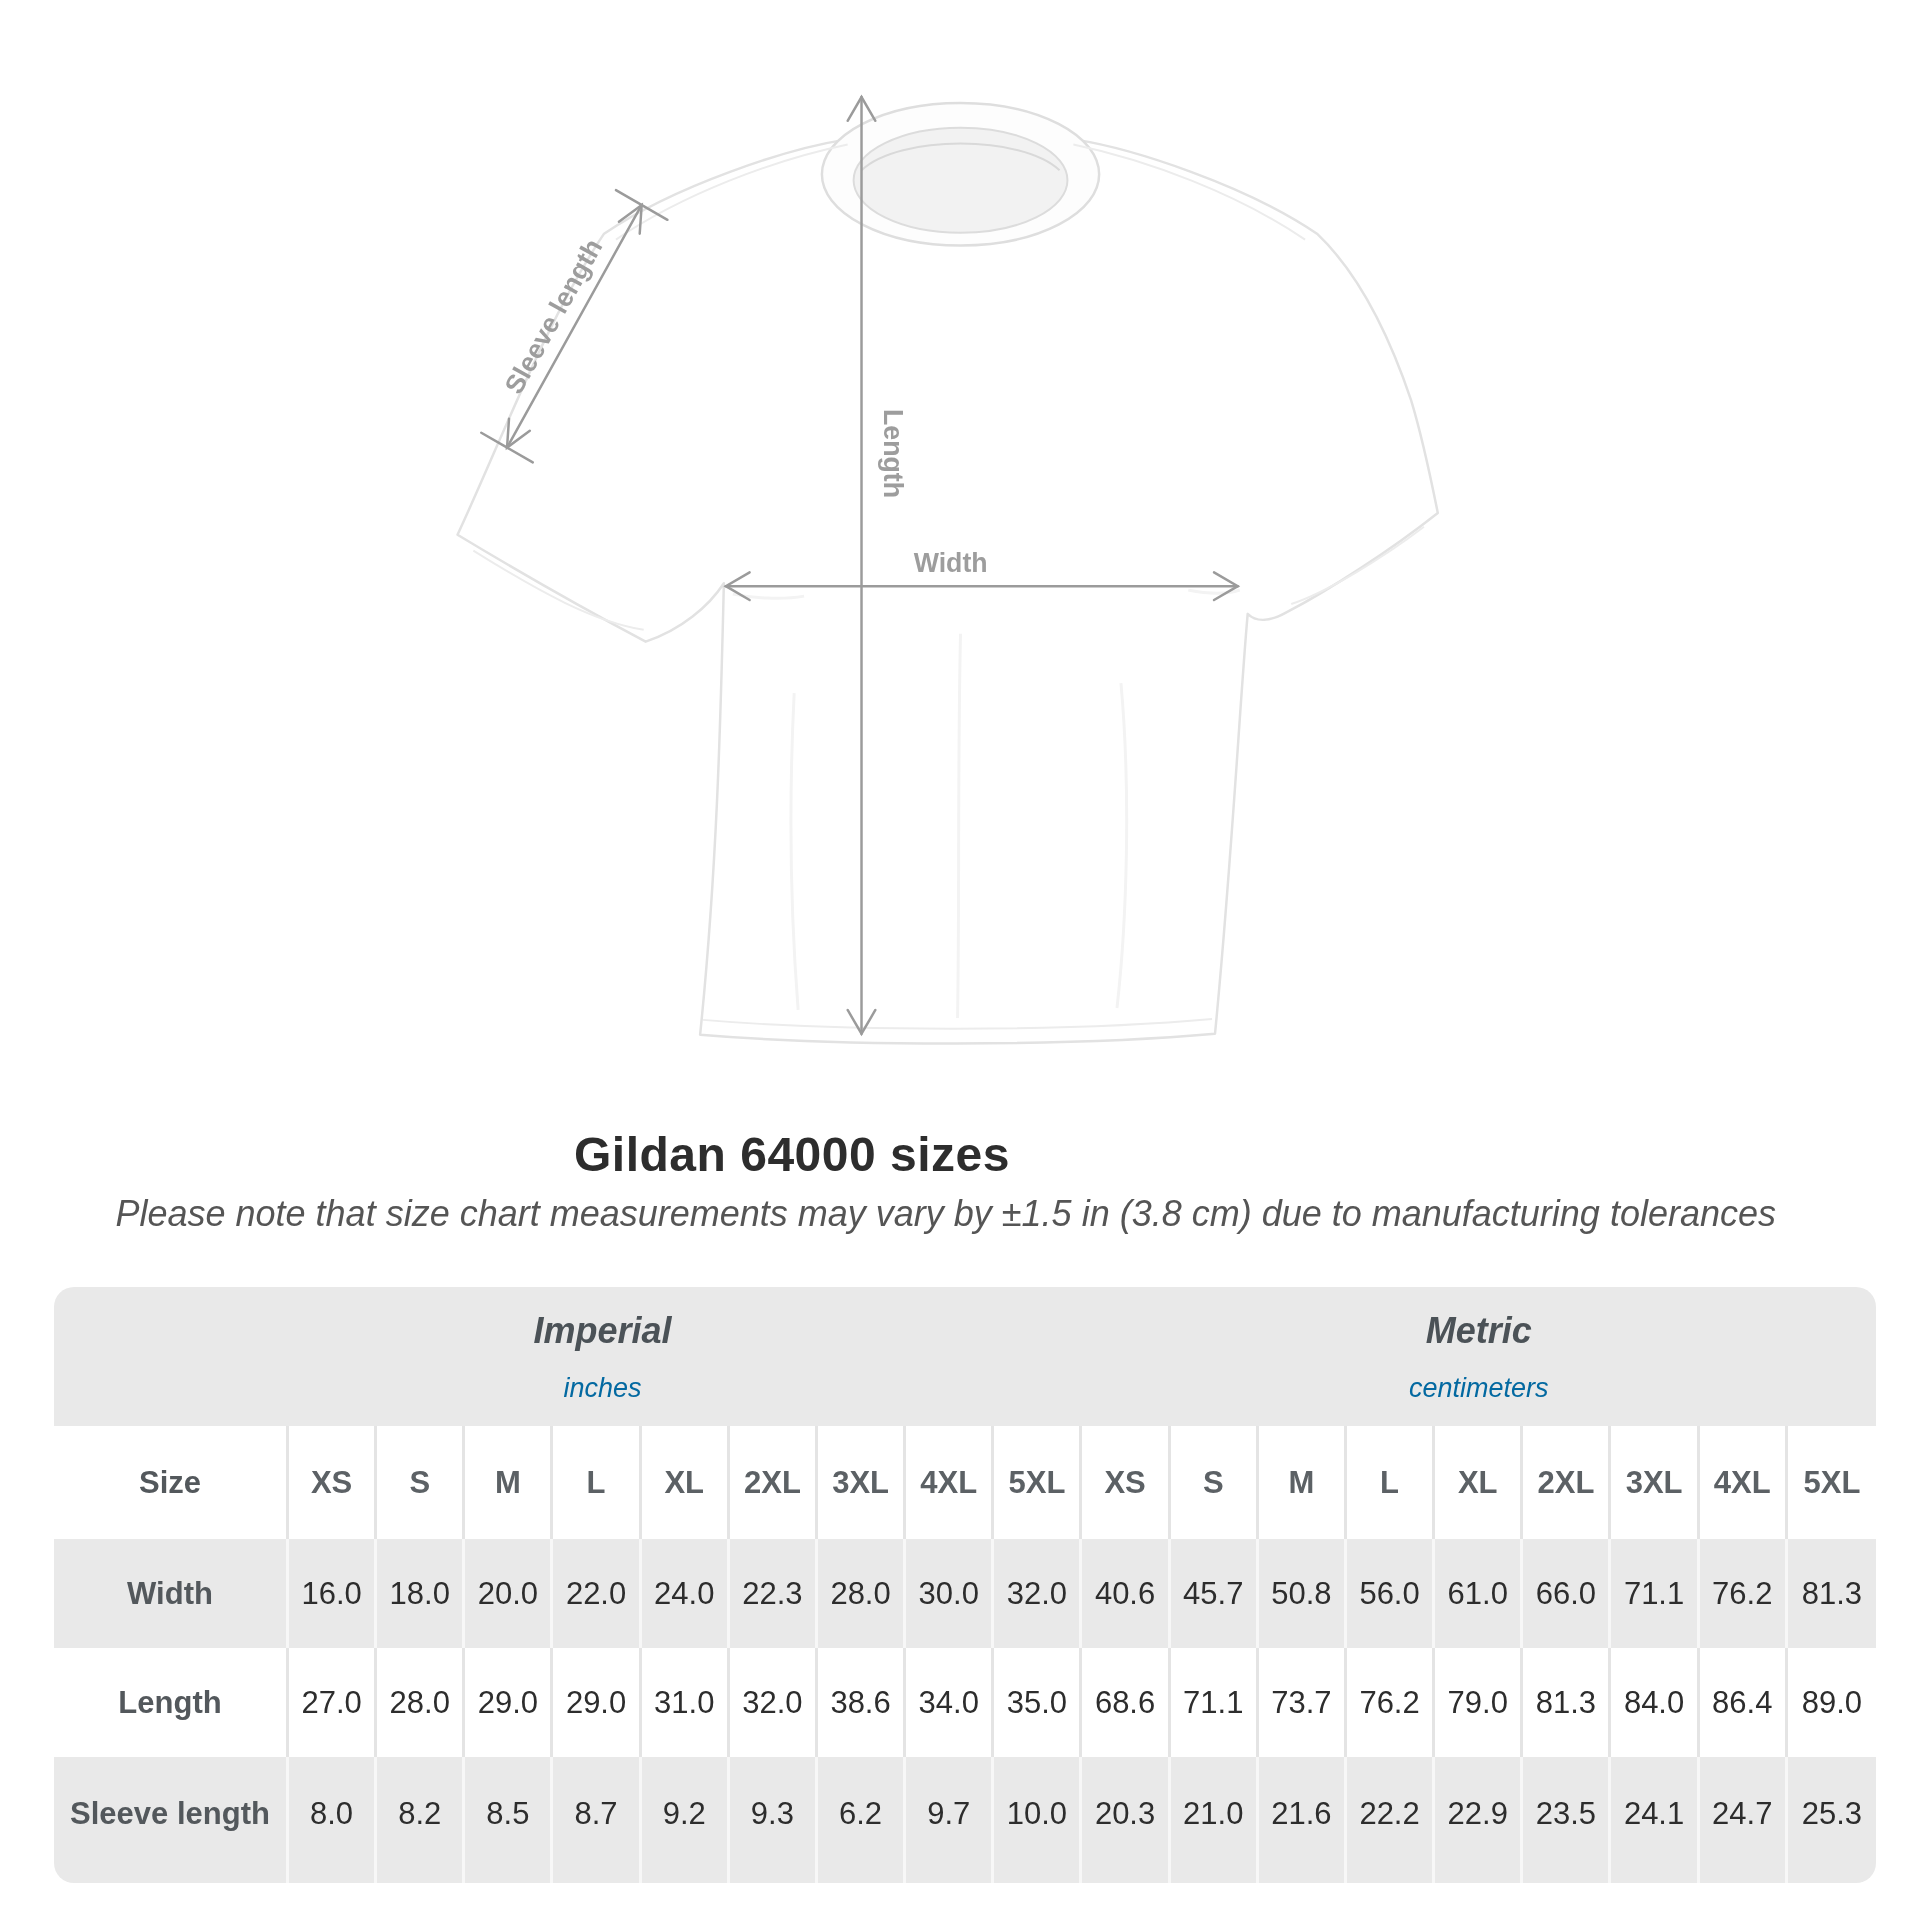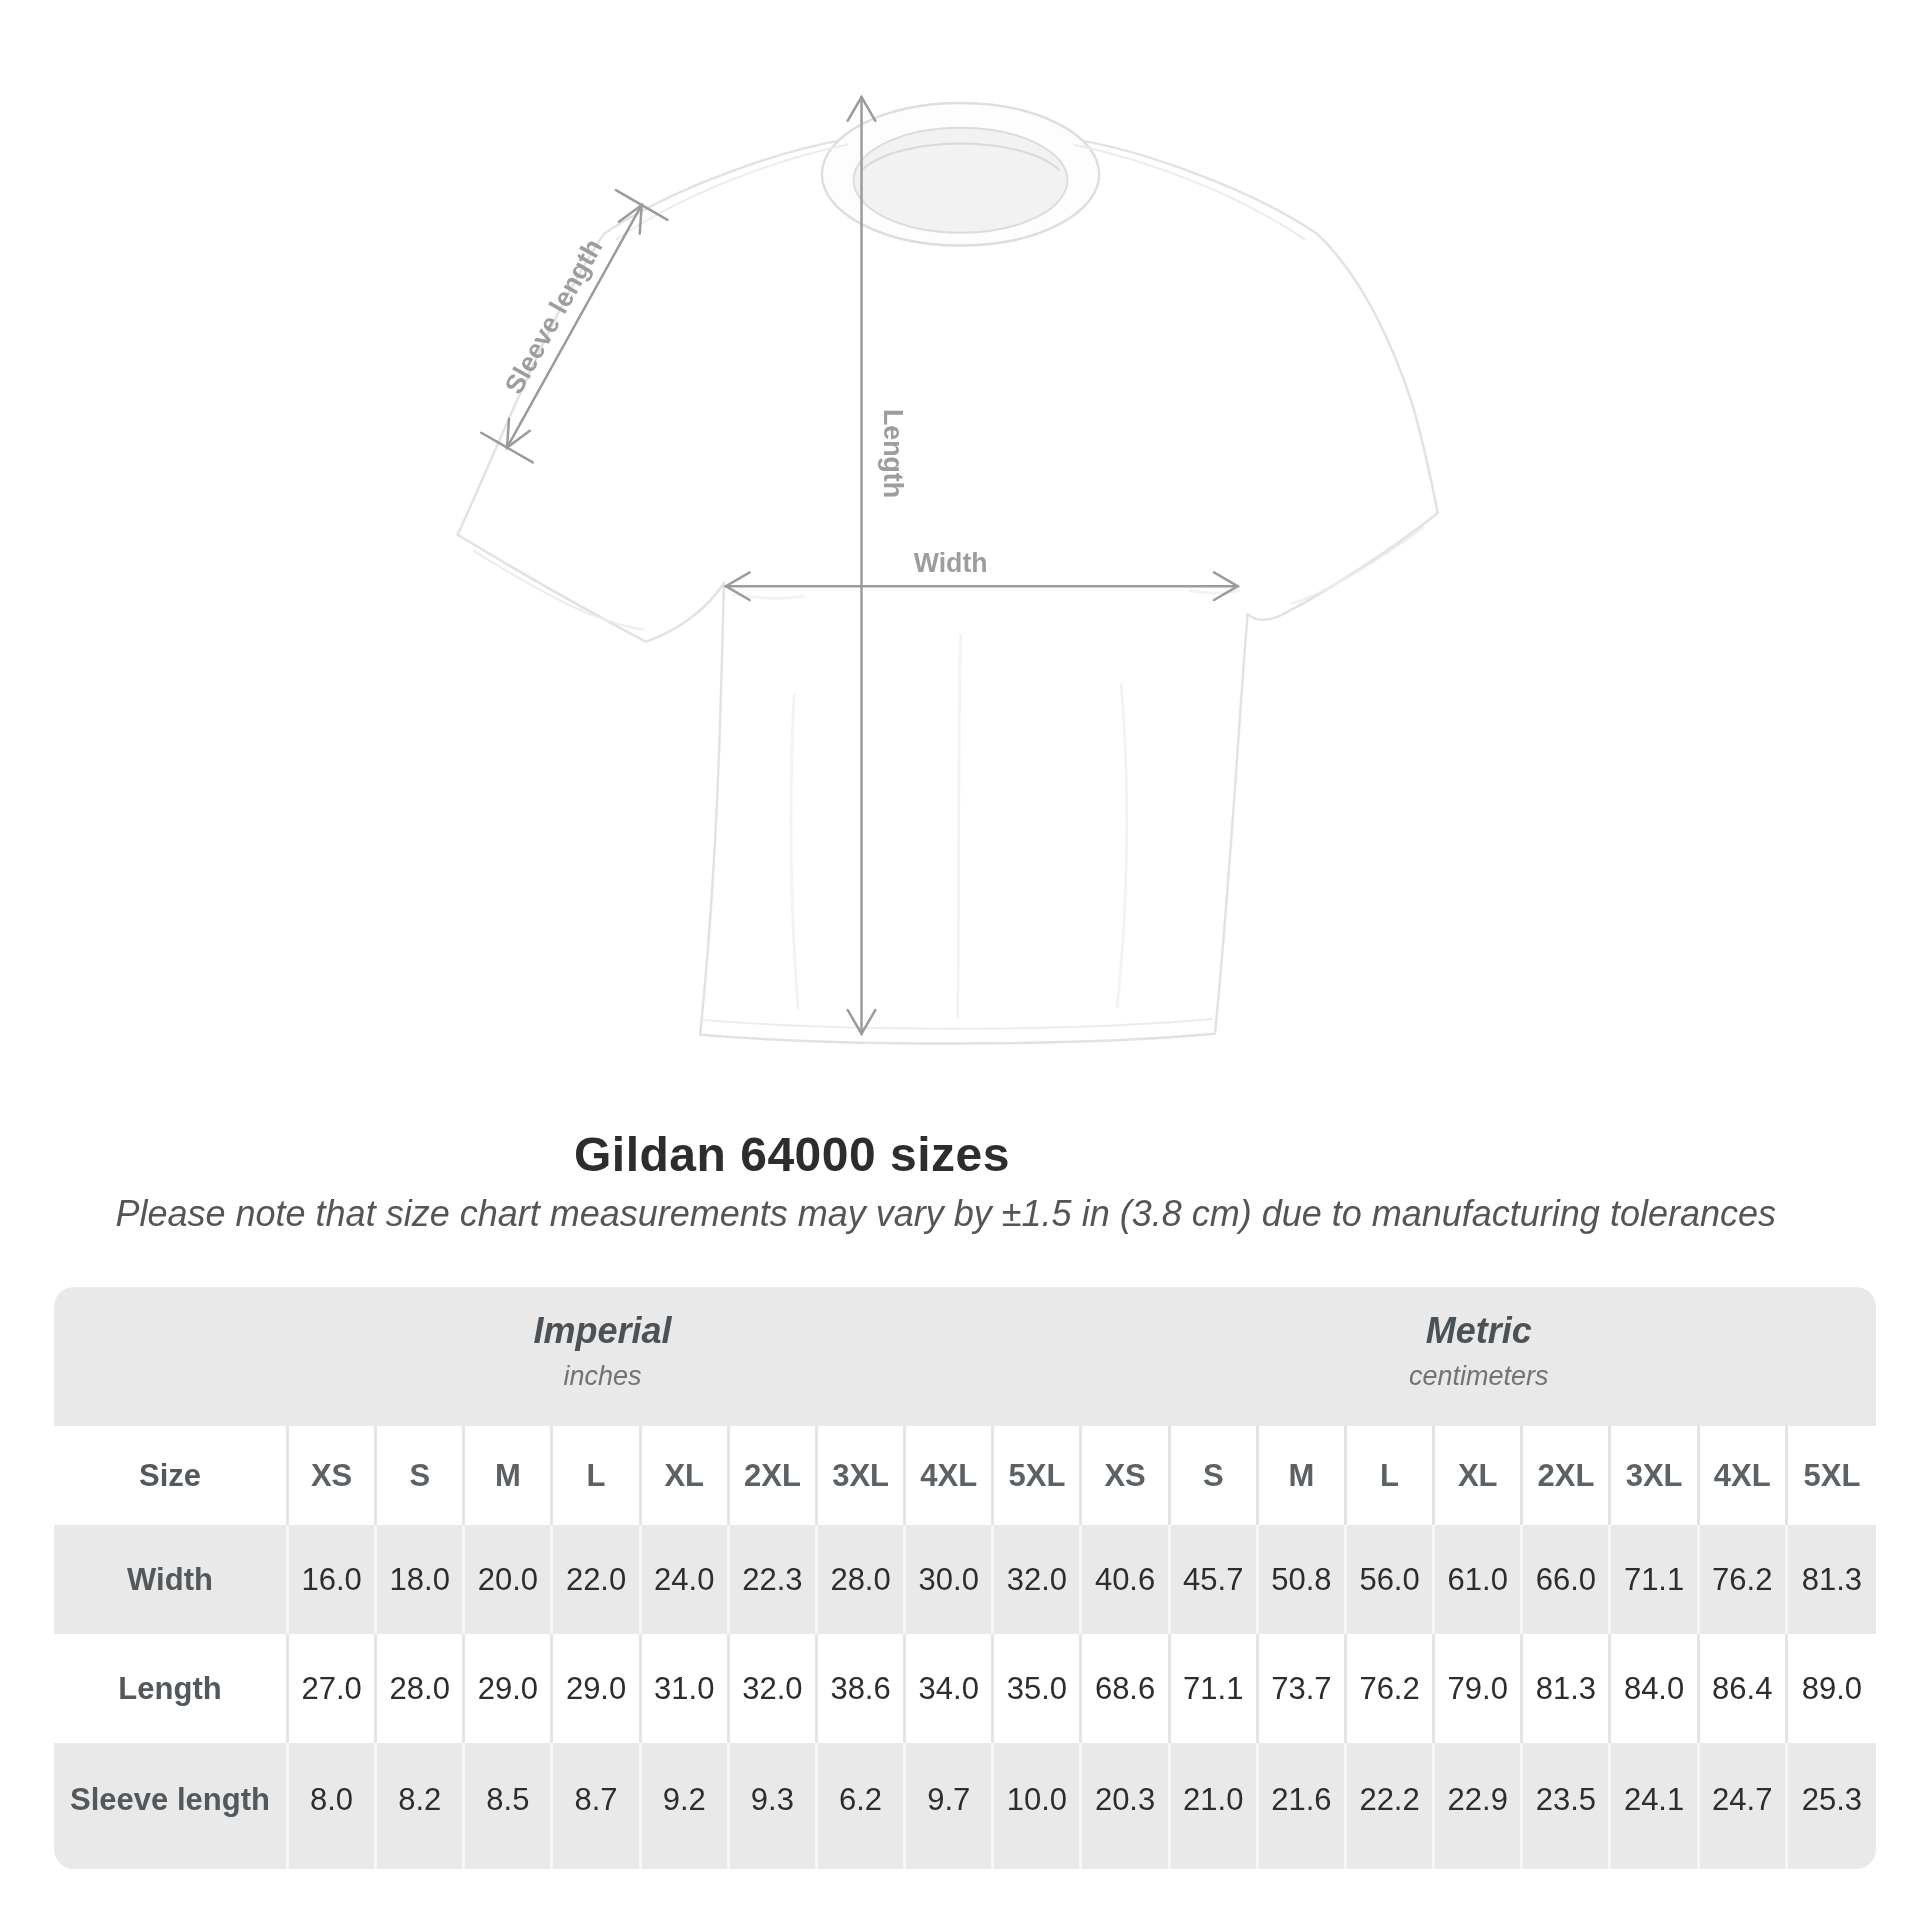--- a/index.html
+++ b/index.html
@@ -15,28 +15,28 @@
     font-size:48px;font-weight:700;color:#2d2d2d;letter-spacing:0.5px;}
   .page-subtitle{position:absolute;left:0;top:1193px;width:1776px;text-align:right;
     font-size:36px;font-style:italic;color:#555555;}
 
   
   .size-table{position:absolute;left:54px;top:1287px;width:1822px;
     border-radius:20px;overflow:hidden;}
   .unit-band{position:relative;height:139px;background:#e9e9e9;}
   .unit-group{position:absolute;top:18px;transform:translateX(-50%);text-align:center;}
   .unit-group .gname{font-size:36px;font-weight:700;font-style:italic;color:#4b5257;line-height:51px;}
-  .unit-group .gunit{font-size:27px;font-style:italic;color:#737373;line-height:40px;}
+  .unit-group .gunit{font-size:27px;font-style:italic;color:#0369a1;line-height:40px;margin-top:12px;}
   #group-imperial{left:30.1%;}
   #group-metric{left:78.2%;}
 
   .trow{display:grid;grid-template-columns:235px repeat(18,1fr);align-items:stretch;}
   .trow .cell{display:flex;align-items:center;justify-content:center;
     font-size:31px;color:#2d2d2d;}
-  .row-sizes{height:99px;background:#ffffff;}
+  .row-sizes{height:113px;background:#ffffff;}
   .row-sizes .cell{border-right:3px solid #e4e4e4;font-weight:700;color:#5c6165;}
   .row-values-light{height:109px;background:#ffffff;}
   .row-values-light .cell{border-right:3px solid #e4e4e4;}
   .row-values-gray{height:109px;background:#e9e9e9;}
   .row-values-gray .cell{border-right:3px solid #f7f7f7;}
   .row-last{height:126px;}
   .row-last .cell{padding-bottom:12px;}
   .trow .cell:last-child{border-right:none;}
   .trow .cell.rlabel{font-weight:700;color:#53585c;}
 </style>

